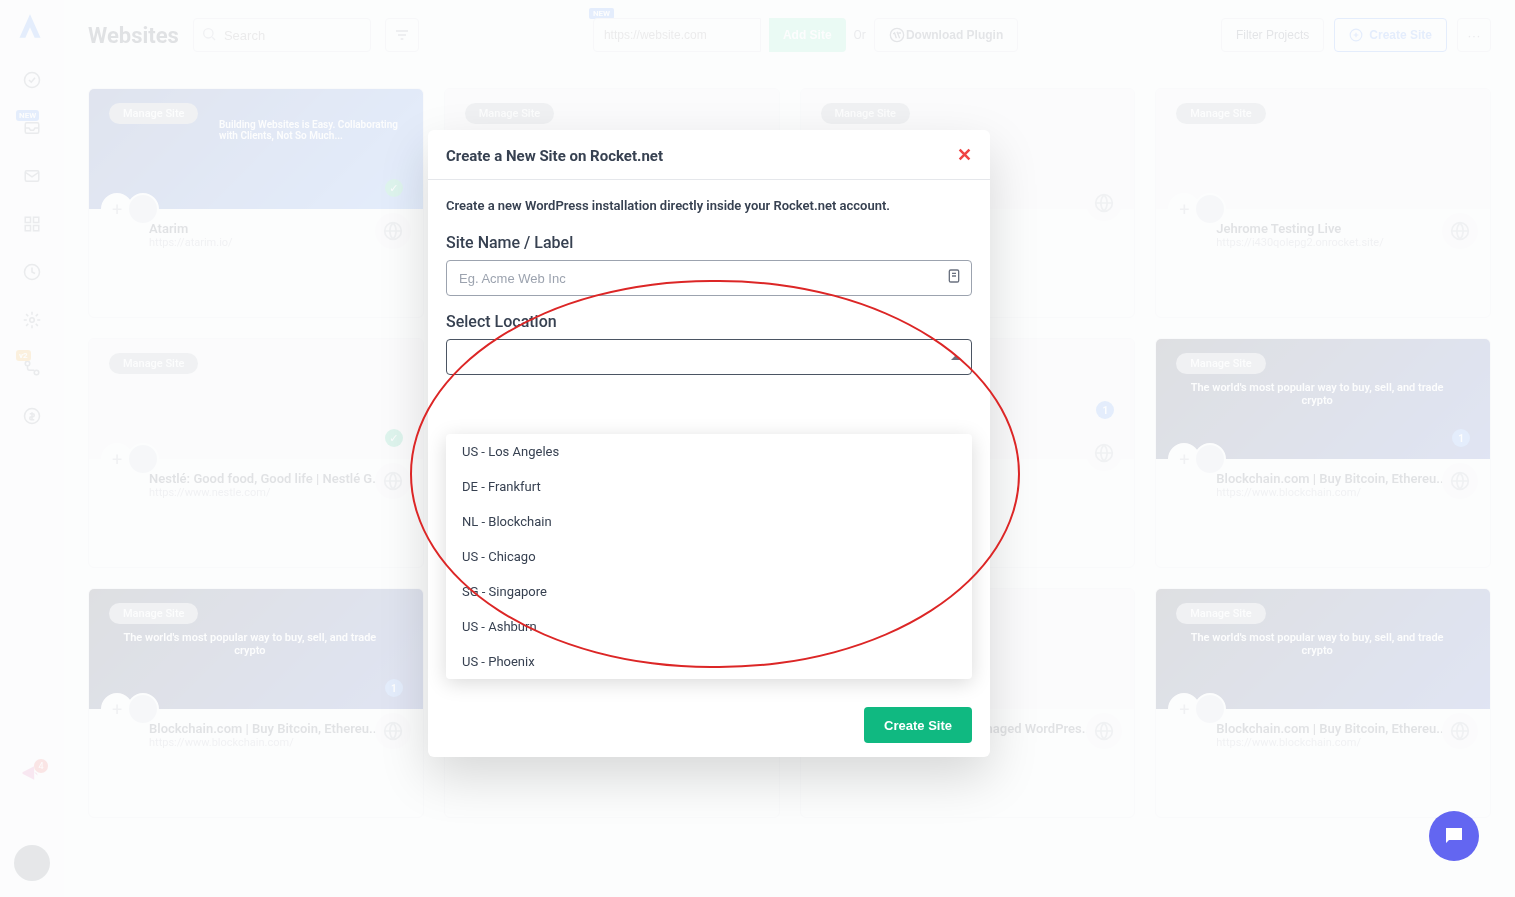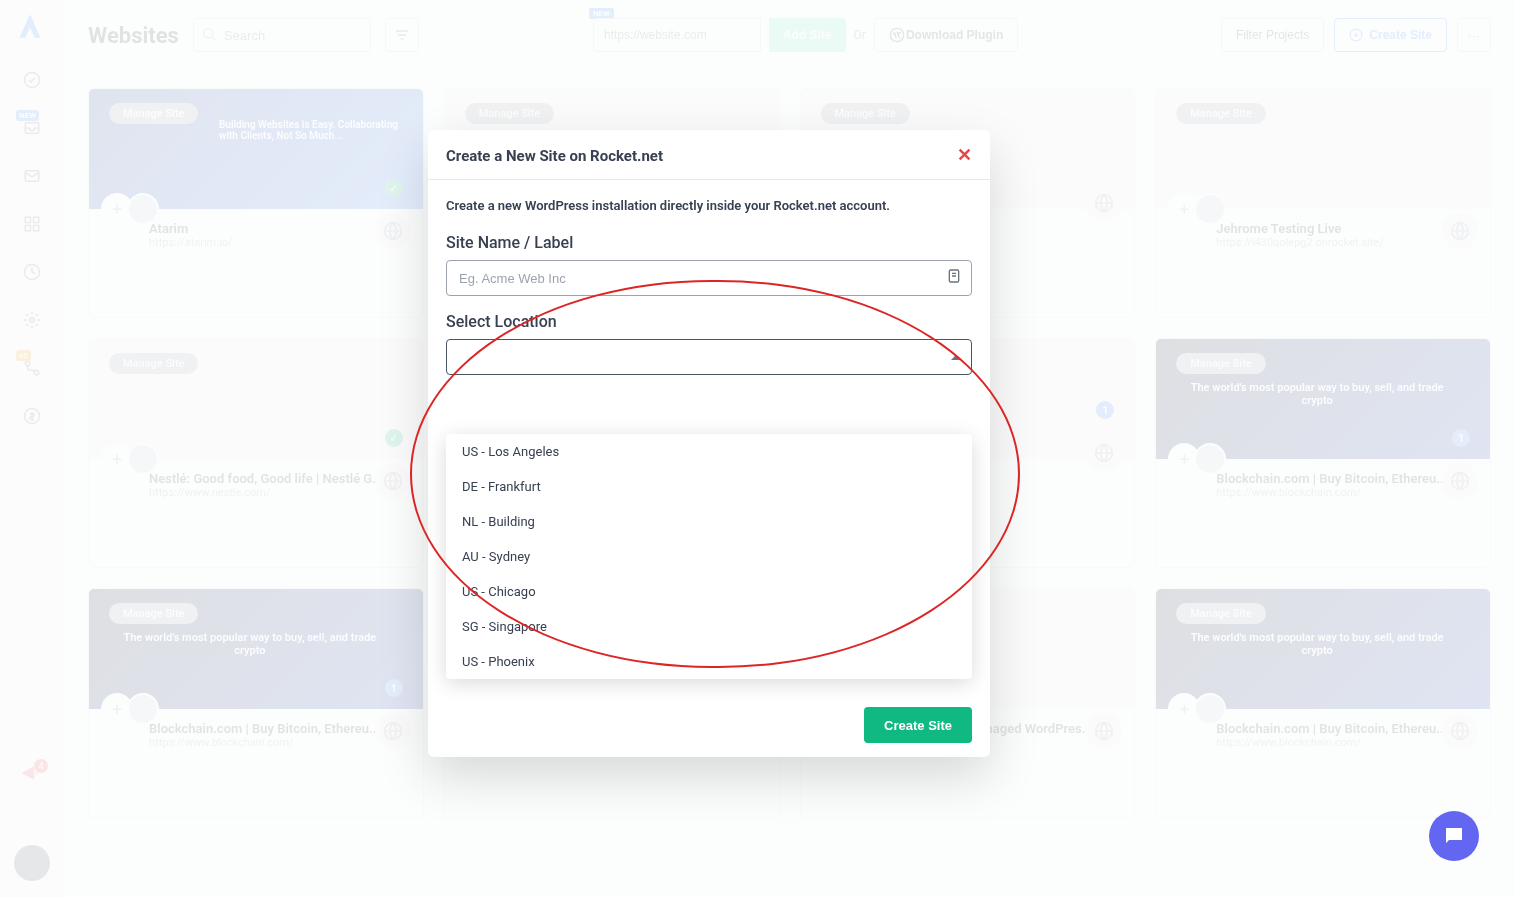--- a/index.html
+++ b/index.html
@@ -460,24 +460,24 @@
     </div>
     <label class="form-label">Select Location</label>
     <div class="select-box">
       <span class="select-arrow"></span>
     </div>
     <div style="height:300px"></div>
   </div>
   <div class="dropdown" id="dropdown">
       <div class="dropdown-item">US - Los Angeles</div>
       <div class="dropdown-item">DE - Frankfurt</div>
-      <div class="dropdown-item">NL - Building</div>
-      <div class="dropdown-item">AU - Sydney</div>
+      <div class="dropdown-item">NL - Blockchain</div>
       <div class="dropdown-item">US - Chicago</div>
       <div class="dropdown-item">SG - Singapore</div>
+      <div class="dropdown-item">US - Ashburn</div>
       <div class="dropdown-item">US - Phoenix</div>
     </div>
   <div class="modal-footer">
     <button class="create-btn-modal">Create Site</button>
   </div>
 </div>
 
 <div class="highlight-circle"></div>
 
 <div class="chat-bubble">

